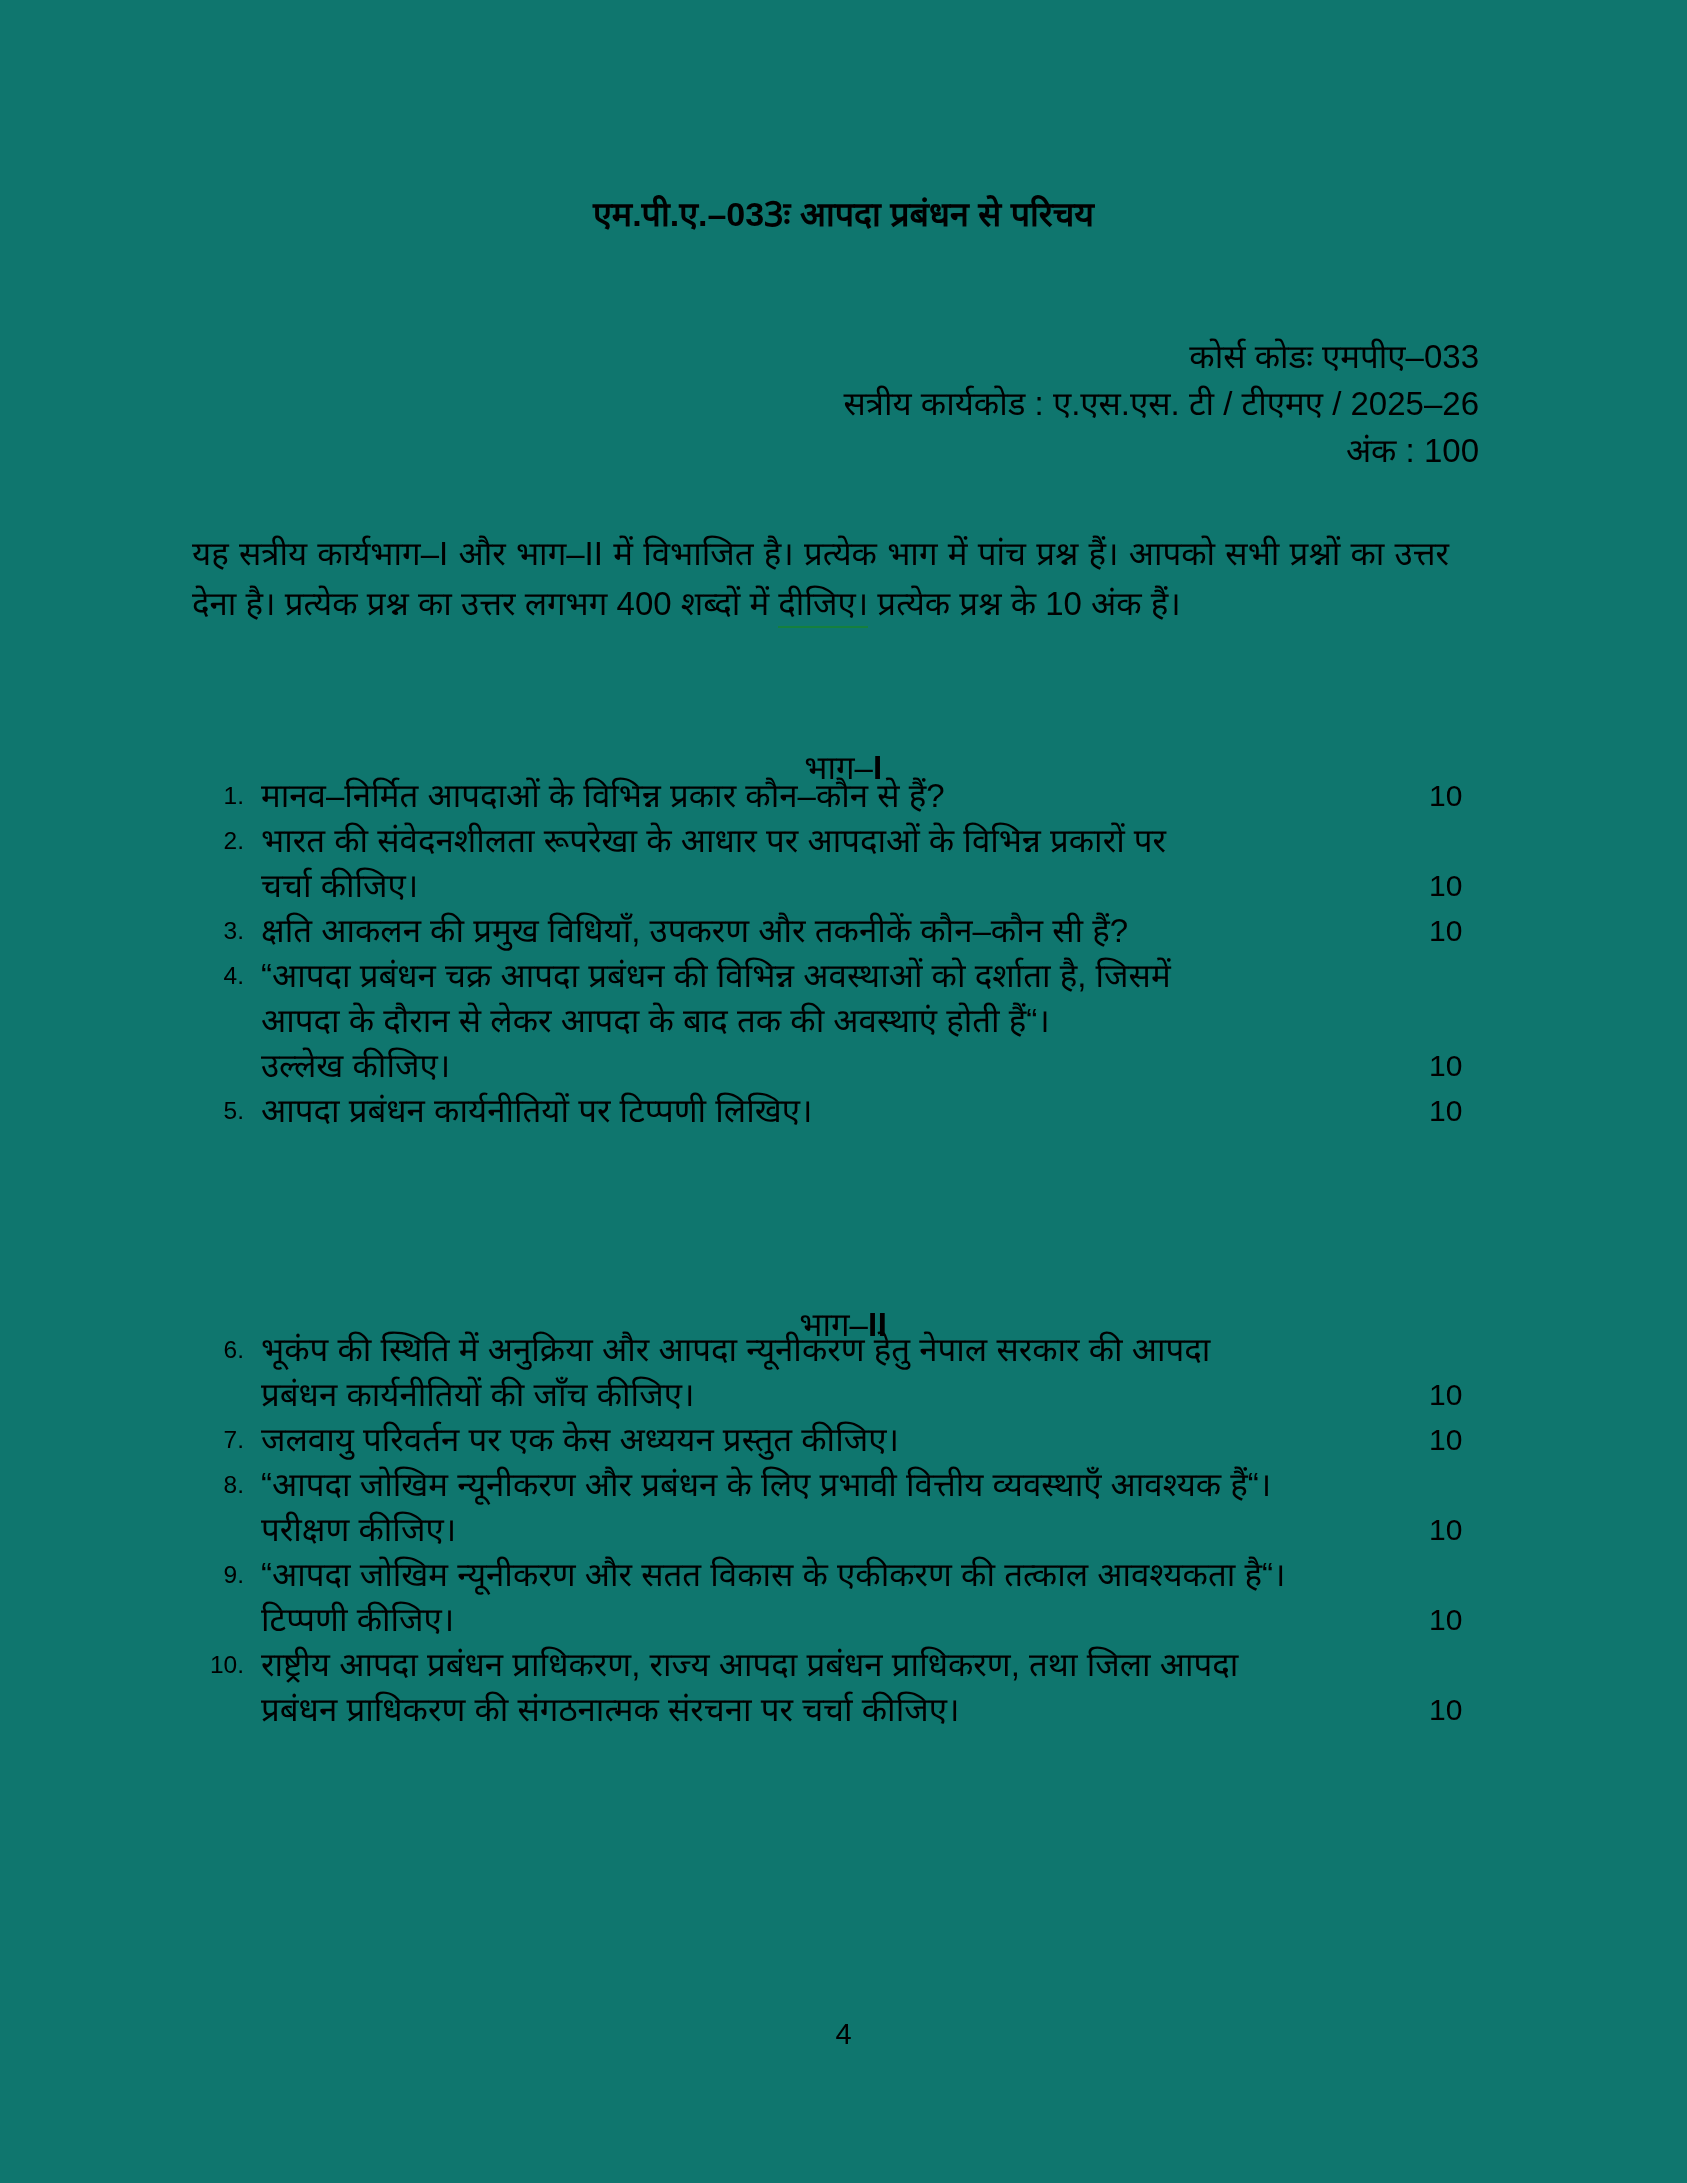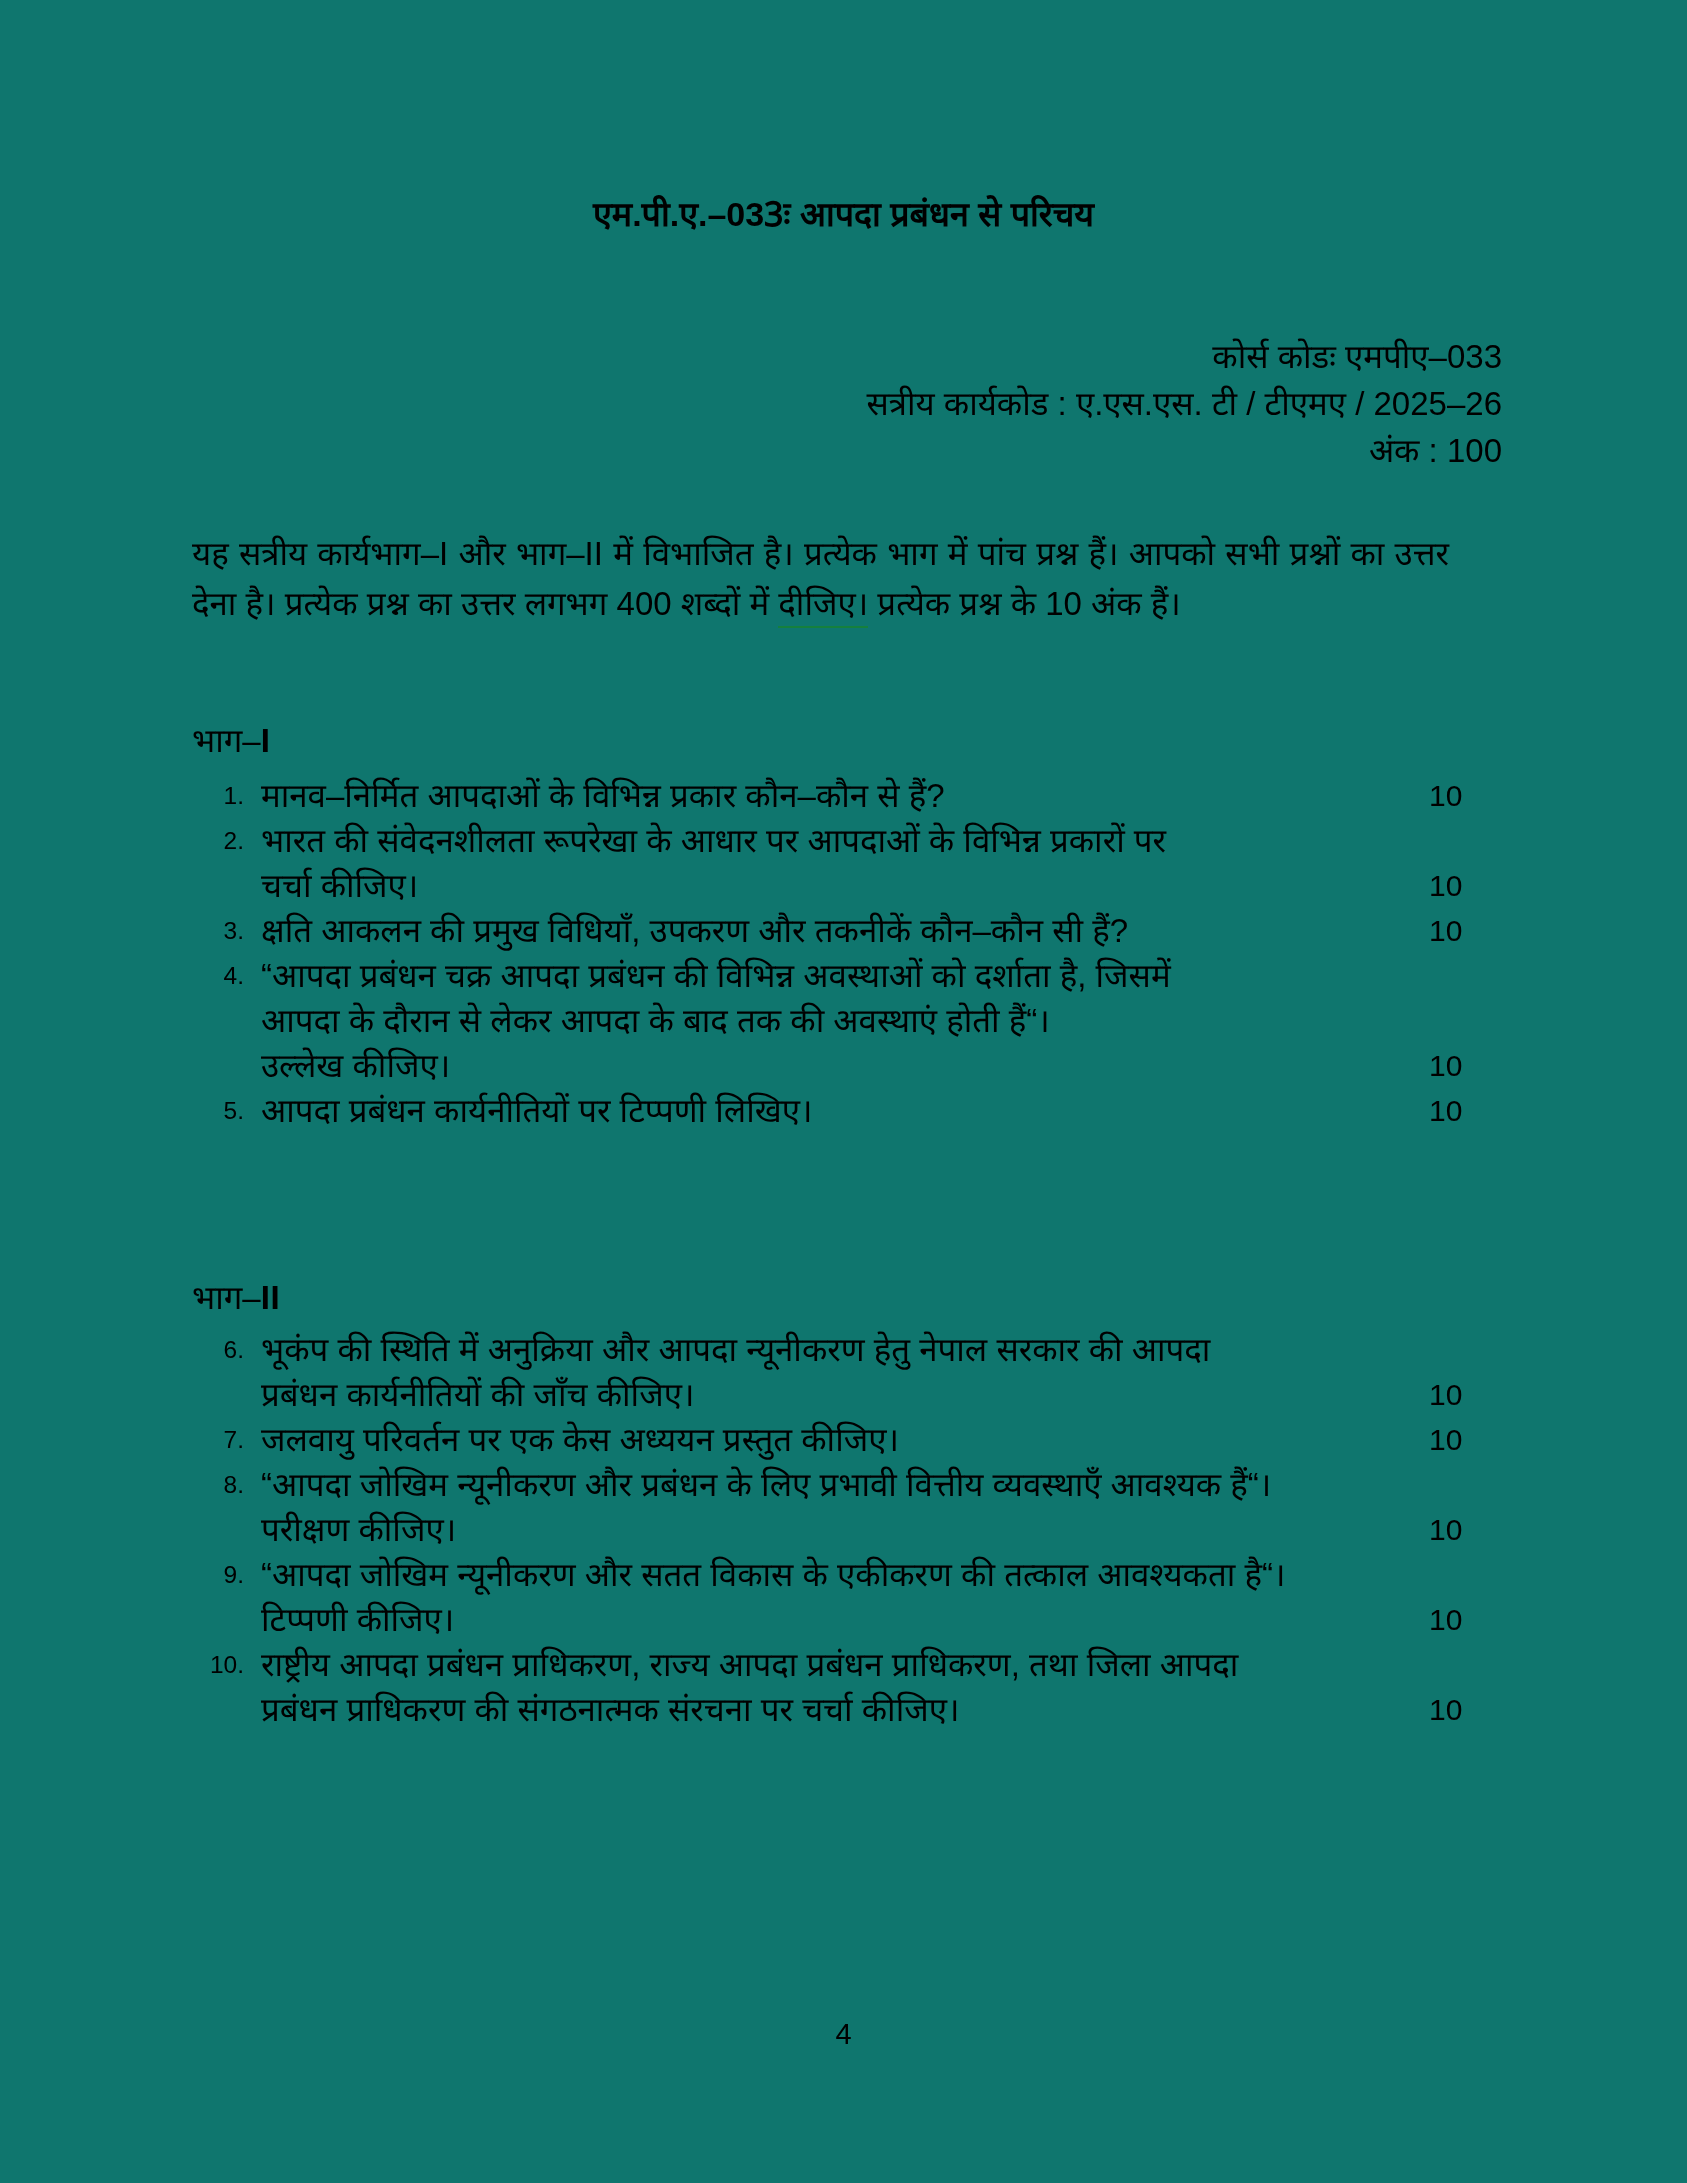--- a/index.html
+++ b/index.html
@@ -37,21 +37,21 @@
   }
   .title-line-2 {
     font-size: 34px;
     line-height: 1.30;
     font-weight: 400;
   }
 
   
   .codeblock {
     position: absolute;
-    left: 199px;
+    left: 176px;
     top: 334px;
     width: 1303px;
     text-align: right;
     font-size: 33px;
     line-height: 1.42;
     font-weight: 400;
   }
   .codeblock .cline {
     white-space: nowrap;
   }
@@ -71,23 +71,24 @@
   .instructions .u {
     border-bottom: 2px solid #15803d;
     padding-bottom: 4px;
   }
 
   
   .part-header {
     position: absolute;
     left: 192px;
     width: 1303px;
-    text-align: left;
-    font-size: 33px;
-    font-weight: 400;
+    text-align: center;
+    font-size: 33px;
+    font-weight: 400;
+    margin-top: 27px;
   }
   .part-header .rn {
     font-weight: 700;
     letter-spacing: 0.7px;
   }
   #part-1-header { top: 717px; }
   #part-2-header { top: 1274px; }
 
   
   .qlist {

